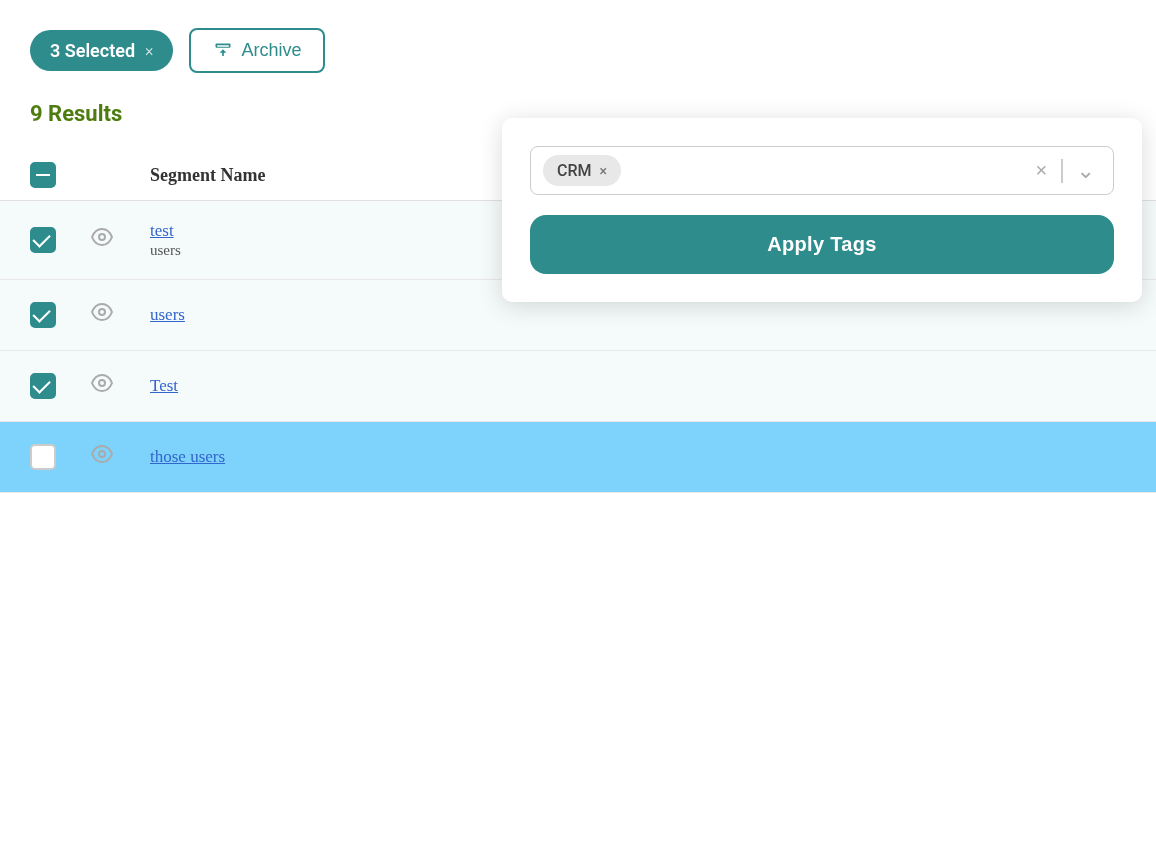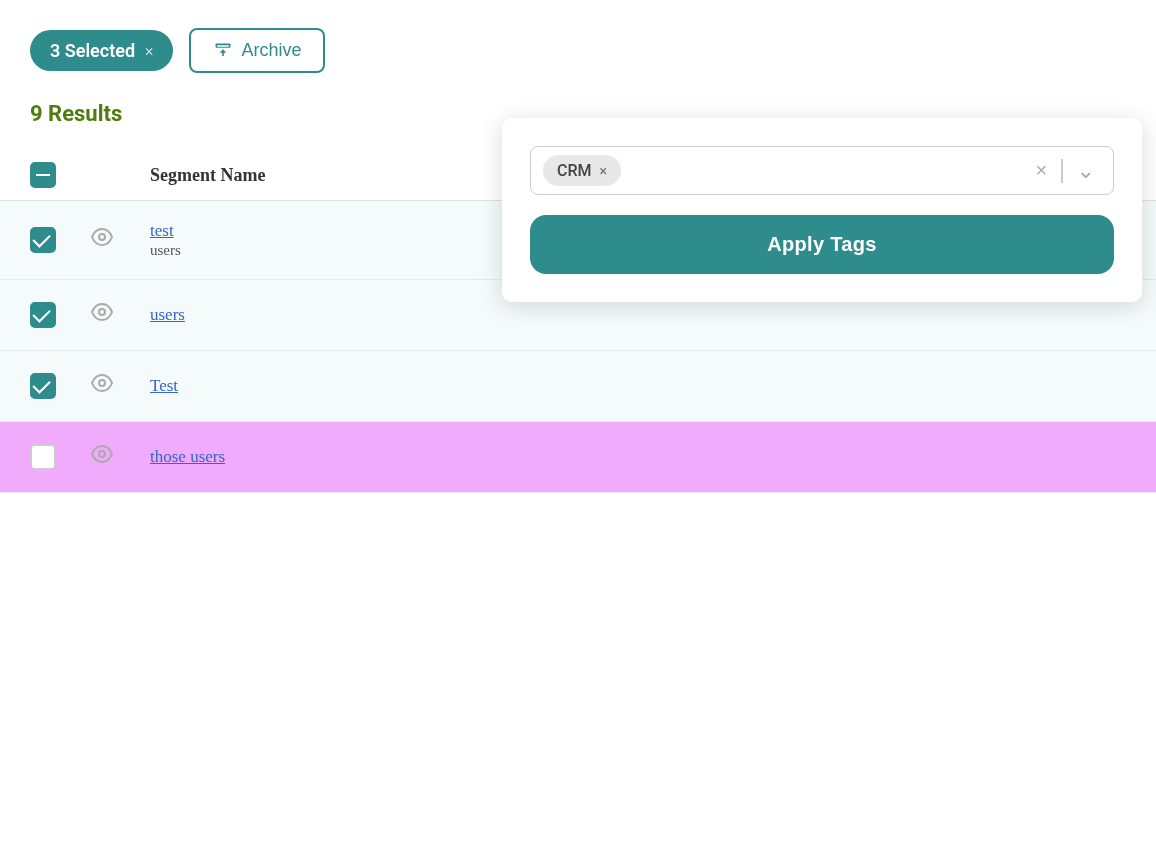--- a/index.html
+++ b/index.html
@@ -89,21 +89,21 @@
       font-size: 18px;
       font-weight: 700;
       color: #333;
     }
 
     .table-row {
       display: flex;
       align-items: center;
       padding: 20px 30px;
       border-bottom: 1px solid #e8e8e8;
-      background: #f0abfc;
+      background: #7dd3fc;
     }
     .table-row.checked {
       background: #f5fafa;
     }
 
     .col-check {
       width: 60px;
       display: flex;
       align-items: center;
     }

